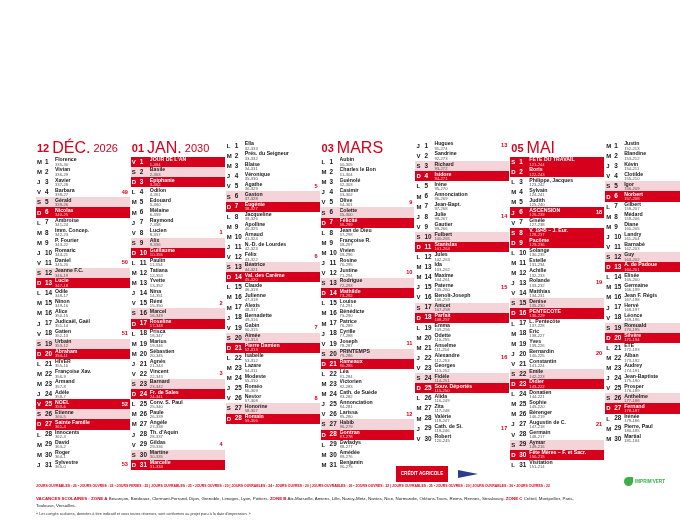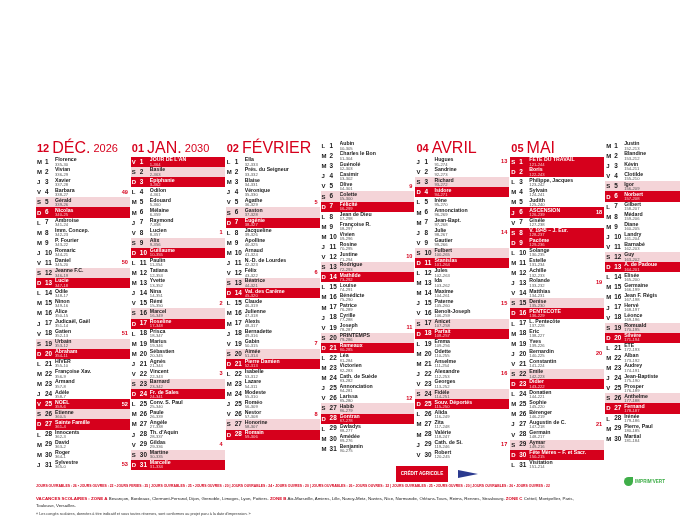--- a/index.html
+++ b/index.html
@@ -720,25 +720,20 @@
             <span class="dnum">31</span>
             <span class="saint">
               <span class="s1">Marcelle</span>
               <span class="s2">31-334</span>
             </span>
             <span class="wk"></span>
           </div>
         </div>
       </div>
       <div class="month">
-        <div class="mhead">
-          <span class="mnum">02</span>
-          <span class="mname">FÉVRIER</span>
-          <span class="myear"></span>
-        </div>
         <div class="daylist">
           <div class="day">
             <span class="dow">L</span>
             <span class="dnum">1</span>
             <span class="saint">
               <span class="s1">Ella</span>
               <span class="s2">32-333</span>
             </span>
             <span class="wk"></span>
           </div>
@@ -975,314 +970,314 @@
               <span class="s2">58-307</span>
             </span>
             <span class="wk"></span>
           </div>
           <div class="day red">
             <span class="dow">D</span>
             <span class="dnum">28</span>
             <span class="saint">
               <span class="s1">Romain</span>
               <span class="s2">59-306</span>
-            </span>
-            <span class="wk"></span>
-          </div>
-        </div>
-      </div>
-      <div class="month">
-        <div class="daylist">
-          <div class="day">
-            <span class="dow">L</span>
-            <span class="dnum">1</span>
-            <span class="saint">
-              <span class="s1">Aubin</span>
-              <span class="s2">60-305</span>
-            </span>
-            <span class="wk"></span>
-          </div>
-          <div class="day">
-            <span class="dow">M</span>
-            <span class="dnum">2</span>
-            <span class="saint">
-              <span class="s1">Charles le Bon</span>
-              <span class="s2">61-304</span>
-            </span>
-            <span class="wk"></span>
-          </div>
-          <div class="day">
-            <span class="dow">M</span>
-            <span class="dnum">3</span>
-            <span class="saint">
-              <span class="s1">Guénolé</span>
-              <span class="s2">62-303</span>
-            </span>
-            <span class="wk"></span>
-          </div>
-          <div class="day">
-            <span class="dow">J</span>
-            <span class="dnum">4</span>
-            <span class="saint">
-              <span class="s1">Casimir</span>
-              <span class="s2">63-302</span>
-            </span>
-            <span class="wk"></span>
-          </div>
-          <div class="day">
-            <span class="dow">V</span>
-            <span class="dnum">5</span>
-            <span class="saint">
-              <span class="s1">Olive</span>
-              <span class="s2">64-301</span>
-            </span>
-            <span class="wk">9</span>
-          </div>
-          <div class="day sat">
-            <span class="dow">S</span>
-            <span class="dnum">6</span>
-            <span class="saint">
-              <span class="s1">Colette</span>
-              <span class="s2">65-300</span>
-            </span>
-            <span class="wk"></span>
-          </div>
-          <div class="day red">
-            <span class="dow">D</span>
-            <span class="dnum">7</span>
-            <span class="saint">
-              <span class="s1">Félicité</span>
-              <span class="s2">66-299</span>
-            </span>
-            <span class="wk"></span>
-          </div>
-          <div class="day">
-            <span class="dow">L</span>
-            <span class="dnum">8</span>
-            <span class="saint">
-              <span class="s1">Jean de Dieu</span>
-              <span class="s2">67-298</span>
-            </span>
-            <span class="wk"></span>
-          </div>
-          <div class="day">
-            <span class="dow">M</span>
-            <span class="dnum">9</span>
-            <span class="saint">
-              <span class="s1">Françoise R.</span>
-              <span class="s2">68-297</span>
-            </span>
-            <span class="wk"></span>
-          </div>
-          <div class="day">
-            <span class="dow">M</span>
-            <span class="dnum">10</span>
-            <span class="saint">
-              <span class="s1">Vivien</span>
-              <span class="s2">69-296</span>
-            </span>
-            <span class="wk"></span>
-          </div>
-          <div class="day">
-            <span class="dow">J</span>
-            <span class="dnum">11</span>
-            <span class="saint">
-              <span class="s1">Rosine</span>
-              <span class="s2">70-295</span>
-            </span>
-            <span class="wk"></span>
-          </div>
-          <div class="day">
-            <span class="dow">V</span>
-            <span class="dnum">12</span>
-            <span class="saint">
-              <span class="s1">Justine</span>
-              <span class="s2">71-294</span>
-            </span>
-            <span class="wk">10</span>
-          </div>
-          <div class="day sat">
-            <span class="dow">S</span>
-            <span class="dnum">13</span>
-            <span class="saint">
-              <span class="s1">Rodrigue</span>
-              <span class="s2">72-293</span>
-            </span>
-            <span class="wk"></span>
-          </div>
-          <div class="day red">
-            <span class="dow">D</span>
-            <span class="dnum">14</span>
-            <span class="saint">
-              <span class="s1">Mathilde</span>
-              <span class="s2">73-292</span>
-            </span>
-            <span class="wk"></span>
-          </div>
-          <div class="day">
-            <span class="dow">L</span>
-            <span class="dnum">15</span>
-            <span class="saint">
-              <span class="s1">Louise</span>
-              <span class="s2">74-291</span>
-            </span>
-            <span class="wk"></span>
-          </div>
-          <div class="day">
-            <span class="dow">M</span>
-            <span class="dnum">16</span>
-            <span class="saint">
-              <span class="s1">Bénédicte</span>
-              <span class="s2">75-290</span>
-            </span>
-            <span class="wk"></span>
-          </div>
-          <div class="day">
-            <span class="dow">M</span>
-            <span class="dnum">17</span>
-            <span class="saint">
-              <span class="s1">Patrice</span>
-              <span class="s2">76-289</span>
-            </span>
-            <span class="wk"></span>
-          </div>
-          <div class="day">
-            <span class="dow">J</span>
-            <span class="dnum">18</span>
-            <span class="saint">
-              <span class="s1">Cyrille</span>
-              <span class="s2">77-288</span>
-            </span>
-            <span class="wk"></span>
-          </div>
-          <div class="day">
-            <span class="dow">V</span>
-            <span class="dnum">19</span>
-            <span class="saint">
-              <span class="s1">Joseph</span>
-              <span class="s2">78-287</span>
-            </span>
-            <span class="wk">11</span>
-          </div>
-          <div class="day sat">
-            <span class="dow">S</span>
-            <span class="dnum">20</span>
-            <span class="saint">
-              <span class="s1">PRINTEMPS</span>
-              <span class="s2">79-286</span>
-            </span>
-            <span class="wk"></span>
-          </div>
-          <div class="day red">
-            <span class="dow">D</span>
-            <span class="dnum">21</span>
-            <span class="saint">
-              <span class="s1">Rameaux</span>
-              <span class="s2">80-285</span>
-            </span>
-            <span class="wk"></span>
-          </div>
-          <div class="day">
-            <span class="dow">L</span>
-            <span class="dnum">22</span>
-            <span class="saint">
-              <span class="s1">Léa</span>
-              <span class="s2">81-284</span>
-            </span>
-            <span class="wk"></span>
-          </div>
-          <div class="day">
-            <span class="dow">M</span>
-            <span class="dnum">23</span>
-            <span class="saint">
-              <span class="s1">Victorien</span>
-              <span class="s2">82-283</span>
-            </span>
-            <span class="wk"></span>
-          </div>
-          <div class="day">
-            <span class="dow">M</span>
-            <span class="dnum">24</span>
-            <span class="saint">
-              <span class="s1">Cath. de Suède</span>
-              <span class="s2">83-282</span>
-            </span>
-            <span class="wk"></span>
-          </div>
-          <div class="day">
-            <span class="dow">J</span>
-            <span class="dnum">25</span>
-            <span class="saint">
-              <span class="s1">Annonciation</span>
-              <span class="s2">84-281</span>
-            </span>
-            <span class="wk"></span>
-          </div>
-          <div class="day">
-            <span class="dow">V</span>
-            <span class="dnum">26</span>
-            <span class="saint">
-              <span class="s1">Larissa</span>
-              <span class="s2">85-280</span>
-            </span>
-            <span class="wk">12</span>
-          </div>
-          <div class="day sat">
-            <span class="dow">S</span>
-            <span class="dnum">27</span>
-            <span class="saint">
-              <span class="s1">Habib</span>
-              <span class="s2">86-279</span>
-            </span>
-            <span class="wk"></span>
-          </div>
-          <div class="day red">
-            <span class="dow">D</span>
-            <span class="dnum">28</span>
-            <span class="saint">
-              <span class="s1">Gontran</span>
-              <span class="s2">87-278</span>
-            </span>
-            <span class="wk"></span>
-          </div>
-          <div class="day">
-            <span class="dow">L</span>
-            <span class="dnum">29</span>
-            <span class="saint">
-              <span class="s1">Gwladys</span>
-              <span class="s2">88-277</span>
-            </span>
-            <span class="wk"></span>
-          </div>
-          <div class="day">
-            <span class="dow">M</span>
-            <span class="dnum">30</span>
-            <span class="saint">
-              <span class="s1">Amédée</span>
-              <span class="s2">89-276</span>
-            </span>
-            <span class="wk"></span>
-          </div>
-          <div class="day">
-            <span class="dow">M</span>
-            <span class="dnum">31</span>
-            <span class="saint">
-              <span class="s1">Benjamin</span>
-              <span class="s2">90-275</span>
             </span>
             <span class="wk"></span>
           </div>
         </div>
       </div>
       <div class="month">
         <div class="mhead">
-          <span class="mnum">04</span>
-          <span class="mname">AVRIL</span>
+          <span class="mnum">03</span>
+          <span class="mname">MARS</span>
           <span class="myear"></span>
         </div>
+        <div class="daylist">
+          <div class="day">
+            <span class="dow">L</span>
+            <span class="dnum">1</span>
+            <span class="saint">
+              <span class="s1">Aubin</span>
+              <span class="s2">60-305</span>
+            </span>
+            <span class="wk"></span>
+          </div>
+          <div class="day">
+            <span class="dow">M</span>
+            <span class="dnum">2</span>
+            <span class="saint">
+              <span class="s1">Charles le Bon</span>
+              <span class="s2">61-304</span>
+            </span>
+            <span class="wk"></span>
+          </div>
+          <div class="day">
+            <span class="dow">M</span>
+            <span class="dnum">3</span>
+            <span class="saint">
+              <span class="s1">Guénolé</span>
+              <span class="s2">62-303</span>
+            </span>
+            <span class="wk"></span>
+          </div>
+          <div class="day">
+            <span class="dow">J</span>
+            <span class="dnum">4</span>
+            <span class="saint">
+              <span class="s1">Casimir</span>
+              <span class="s2">63-302</span>
+            </span>
+            <span class="wk"></span>
+          </div>
+          <div class="day">
+            <span class="dow">V</span>
+            <span class="dnum">5</span>
+            <span class="saint">
+              <span class="s1">Olive</span>
+              <span class="s2">64-301</span>
+            </span>
+            <span class="wk">9</span>
+          </div>
+          <div class="day sat">
+            <span class="dow">S</span>
+            <span class="dnum">6</span>
+            <span class="saint">
+              <span class="s1">Colette</span>
+              <span class="s2">65-300</span>
+            </span>
+            <span class="wk"></span>
+          </div>
+          <div class="day red">
+            <span class="dow">D</span>
+            <span class="dnum">7</span>
+            <span class="saint">
+              <span class="s1">Félicité</span>
+              <span class="s2">66-299</span>
+            </span>
+            <span class="wk"></span>
+          </div>
+          <div class="day">
+            <span class="dow">L</span>
+            <span class="dnum">8</span>
+            <span class="saint">
+              <span class="s1">Jean de Dieu</span>
+              <span class="s2">67-298</span>
+            </span>
+            <span class="wk"></span>
+          </div>
+          <div class="day">
+            <span class="dow">M</span>
+            <span class="dnum">9</span>
+            <span class="saint">
+              <span class="s1">Françoise R.</span>
+              <span class="s2">68-297</span>
+            </span>
+            <span class="wk"></span>
+          </div>
+          <div class="day">
+            <span class="dow">M</span>
+            <span class="dnum">10</span>
+            <span class="saint">
+              <span class="s1">Vivien</span>
+              <span class="s2">69-296</span>
+            </span>
+            <span class="wk"></span>
+          </div>
+          <div class="day">
+            <span class="dow">J</span>
+            <span class="dnum">11</span>
+            <span class="saint">
+              <span class="s1">Rosine</span>
+              <span class="s2">70-295</span>
+            </span>
+            <span class="wk"></span>
+          </div>
+          <div class="day">
+            <span class="dow">V</span>
+            <span class="dnum">12</span>
+            <span class="saint">
+              <span class="s1">Justine</span>
+              <span class="s2">71-294</span>
+            </span>
+            <span class="wk">10</span>
+          </div>
+          <div class="day sat">
+            <span class="dow">S</span>
+            <span class="dnum">13</span>
+            <span class="saint">
+              <span class="s1">Rodrigue</span>
+              <span class="s2">72-293</span>
+            </span>
+            <span class="wk"></span>
+          </div>
+          <div class="day red">
+            <span class="dow">D</span>
+            <span class="dnum">14</span>
+            <span class="saint">
+              <span class="s1">Mathilde</span>
+              <span class="s2">73-292</span>
+            </span>
+            <span class="wk"></span>
+          </div>
+          <div class="day">
+            <span class="dow">L</span>
+            <span class="dnum">15</span>
+            <span class="saint">
+              <span class="s1">Louise</span>
+              <span class="s2">74-291</span>
+            </span>
+            <span class="wk"></span>
+          </div>
+          <div class="day">
+            <span class="dow">M</span>
+            <span class="dnum">16</span>
+            <span class="saint">
+              <span class="s1">Bénédicte</span>
+              <span class="s2">75-290</span>
+            </span>
+            <span class="wk"></span>
+          </div>
+          <div class="day">
+            <span class="dow">M</span>
+            <span class="dnum">17</span>
+            <span class="saint">
+              <span class="s1">Patrice</span>
+              <span class="s2">76-289</span>
+            </span>
+            <span class="wk"></span>
+          </div>
+          <div class="day">
+            <span class="dow">J</span>
+            <span class="dnum">18</span>
+            <span class="saint">
+              <span class="s1">Cyrille</span>
+              <span class="s2">77-288</span>
+            </span>
+            <span class="wk"></span>
+          </div>
+          <div class="day">
+            <span class="dow">V</span>
+            <span class="dnum">19</span>
+            <span class="saint">
+              <span class="s1">Joseph</span>
+              <span class="s2">78-287</span>
+            </span>
+            <span class="wk">11</span>
+          </div>
+          <div class="day sat">
+            <span class="dow">S</span>
+            <span class="dnum">20</span>
+            <span class="saint">
+              <span class="s1">PRINTEMPS</span>
+              <span class="s2">79-286</span>
+            </span>
+            <span class="wk"></span>
+          </div>
+          <div class="day red">
+            <span class="dow">D</span>
+            <span class="dnum">21</span>
+            <span class="saint">
+              <span class="s1">Rameaux</span>
+              <span class="s2">80-285</span>
+            </span>
+            <span class="wk"></span>
+          </div>
+          <div class="day">
+            <span class="dow">L</span>
+            <span class="dnum">22</span>
+            <span class="saint">
+              <span class="s1">Léa</span>
+              <span class="s2">81-284</span>
+            </span>
+            <span class="wk"></span>
+          </div>
+          <div class="day">
+            <span class="dow">M</span>
+            <span class="dnum">23</span>
+            <span class="saint">
+              <span class="s1">Victorien</span>
+              <span class="s2">82-283</span>
+            </span>
+            <span class="wk"></span>
+          </div>
+          <div class="day">
+            <span class="dow">M</span>
+            <span class="dnum">24</span>
+            <span class="saint">
+              <span class="s1">Cath. de Suède</span>
+              <span class="s2">83-282</span>
+            </span>
+            <span class="wk"></span>
+          </div>
+          <div class="day">
+            <span class="dow">J</span>
+            <span class="dnum">25</span>
+            <span class="saint">
+              <span class="s1">Annonciation</span>
+              <span class="s2">84-281</span>
+            </span>
+            <span class="wk"></span>
+          </div>
+          <div class="day">
+            <span class="dow">V</span>
+            <span class="dnum">26</span>
+            <span class="saint">
+              <span class="s1">Larissa</span>
+              <span class="s2">85-280</span>
+            </span>
+            <span class="wk">12</span>
+          </div>
+          <div class="day sat">
+            <span class="dow">S</span>
+            <span class="dnum">27</span>
+            <span class="saint">
+              <span class="s1">Habib</span>
+              <span class="s2">86-279</span>
+            </span>
+            <span class="wk"></span>
+          </div>
+          <div class="day red">
+            <span class="dow">D</span>
+            <span class="dnum">28</span>
+            <span class="saint">
+              <span class="s1">Gontran</span>
+              <span class="s2">87-278</span>
+            </span>
+            <span class="wk"></span>
+          </div>
+          <div class="day">
+            <span class="dow">L</span>
+            <span class="dnum">29</span>
+            <span class="saint">
+              <span class="s1">Gwladys</span>
+              <span class="s2">88-277</span>
+            </span>
+            <span class="wk"></span>
+          </div>
+          <div class="day">
+            <span class="dow">M</span>
+            <span class="dnum">30</span>
+            <span class="saint">
+              <span class="s1">Amédée</span>
+              <span class="s2">89-276</span>
+            </span>
+            <span class="wk"></span>
+          </div>
+          <div class="day">
+            <span class="dow">M</span>
+            <span class="dnum">31</span>
+            <span class="saint">
+              <span class="s1">Benjamin</span>
+              <span class="s2">90-275</span>
+            </span>
+            <span class="wk"></span>
+          </div>
+        </div>
+      </div>
+      <div class="month">
         <div class="daylist">
           <div class="day">
             <span class="dow">J</span>
             <span class="dnum">1</span>
             <span class="saint">
               <span class="s1">Hugues</span>
               <span class="s2">91-274</span>
             </span>
             <span class="wk">13</span>
           </div>

